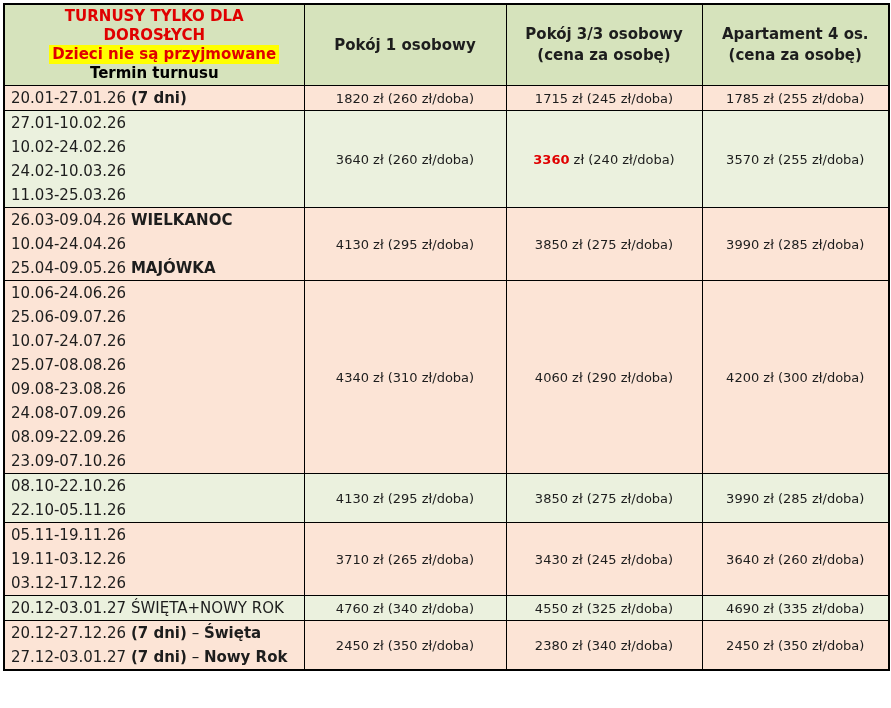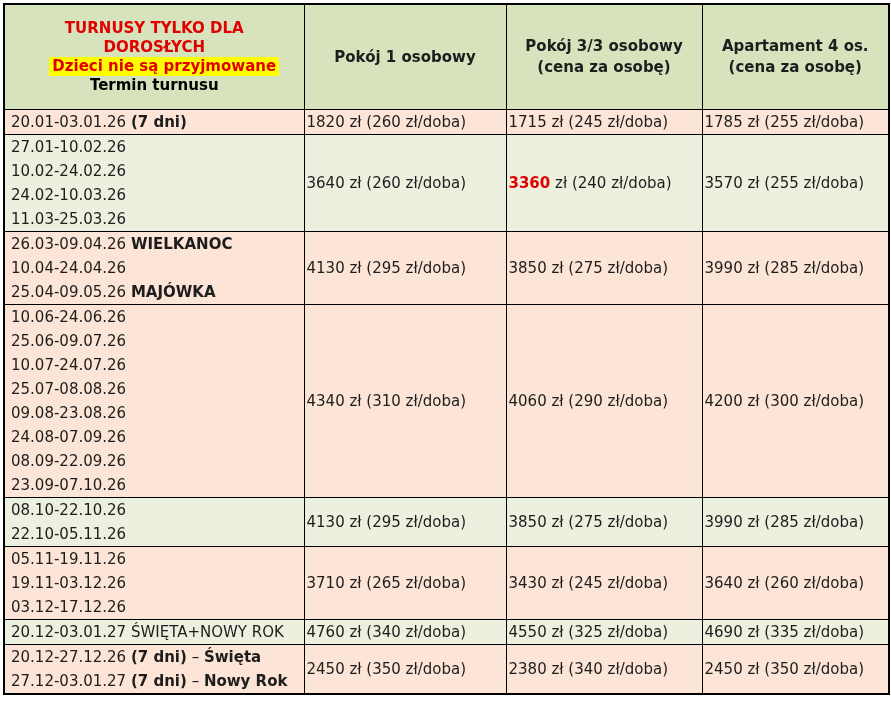--- a/index.html
+++ b/index.html
@@ -30,21 +30,21 @@
   }
   th.head{
     background:var(--header_green);
     font-weight:bold;
     font-size:15px;
     text-align:center;
     vertical-align:middle;
     height:80px;
     padding:0 2px;
   }
-  th.term-head{line-height:19px;padding:12px 2px;}
+  th.term-head{line-height:19px;padding:0 2px;}
   .title-red{color:var(--red);font-weight:bold;}
   .yellow-line{
     background:var(--yellow);
     color:var(--red);
     font-weight:bold;
     display:inline-block;
     padding:0 3px;
     line-height:19px;
     margin-left:20px;
   }
@@ -54,22 +54,22 @@
   tr.green td{background:var(--row_green);margin-left:8px;}
   td.dates{
     text-align:left;
     padding:0 0 0 6px;
     font-size:15px;
     vertical-align:middle;
   }
   .date-line{line-height:24px;white-space:nowrap;}
   .date-line b{font-weight:bold;}
   td.price{
-    text-align:left;
-    font-size:15px;
+    text-align:center;
+    font-size:13px;
     vertical-align:middle;
     padding:0 2px;
     white-space:nowrap;
   }
   .red-price{color:var(--red);font-weight:bold;}
 </style>
 </head>
 <body>
 
 <div class="page">
@@ -101,21 +101,21 @@
         </th>
         <th class="head">
           <span class="head-line">Apartament 4 os.</span>
           <span class="head-line">(cena za osobę)</span>
         </th>
       </tr>
     </thead>
     <tbody>
         <tr class="salmon">
           <td class="dates">
-            <div class="date-line"><span>20.01-03.01.26 </span><b>(7 dni)</b></div>
+            <div class="date-line"><span>20.01-27.01.26 </span><b>(7 dni)</b></div>
           </td>
           <td class="price">1820 zł (260 zł/doba)</td>
           <td class="price">1715 zł (245 zł/doba)</td>
           <td class="price">1785 zł (255 zł/doba)</td>
         </tr>
         <tr class="green">
           <td class="dates">
             <div class="date-line"><span>27.01-10.02.26</span></div>
             <div class="date-line"><span>10.02-24.02.26</span></div>
             <div class="date-line"><span>24.02-10.03.26</span></div>

